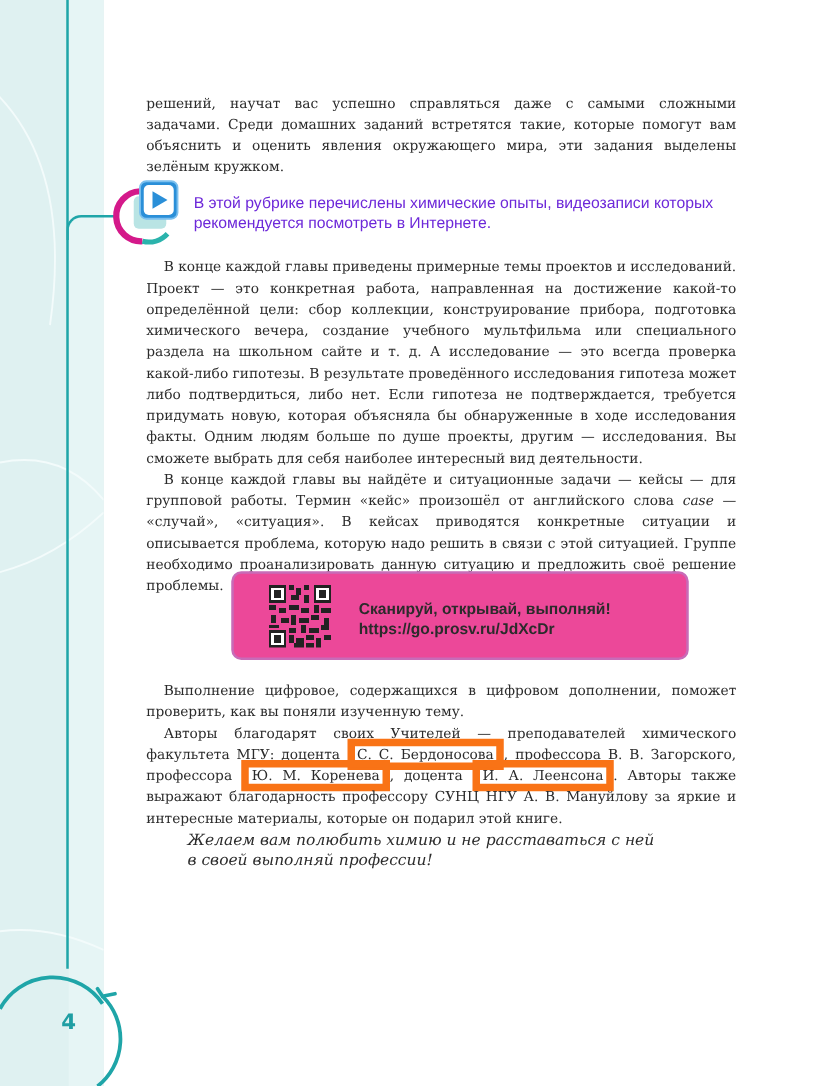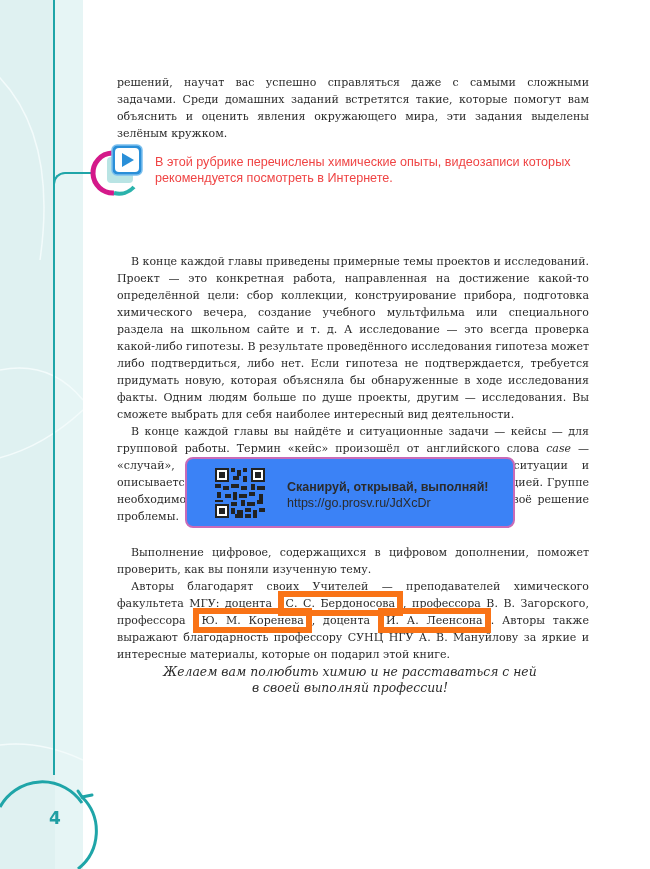--- a/index.html
+++ b/index.html
@@ -8,27 +8,27 @@
   .margin-band .inner { position:absolute; left:55px; top:0; width:28px; height:100%; background:#e6f5f5; }
   .margin-band svg.swirl { position:absolute; left:0; top:0; }
   .vline { position:absolute; left:53px; top:0; width:2px; height:775px; background:#1fa5a8; }
   .connector { position:absolute; left:53px; top:172px; width:40px; height:20px; border-top:2px solid #1fa5a8; border-left:2px solid #1fa5a8; border-top-left-radius:12px; box-sizing:border-box; }
   .page-circle { position:absolute; left:0; top:765px; }
   .page-num { position:absolute; left:40px; top:808px; width:30px; text-align:center; font-family:"DejaVu Sans", sans-serif; font-weight:bold; font-size:17px; color:#1f9ea3; }
   .text { position:absolute; left:117px; width:472px; font-size:11px; line-height:17px; text-align:justify; }
   .text p { margin:0; }
   .indent { text-indent:14px; }
   .video-icon { position:absolute; left:90px; top:143px; }
-  .video-note { position:absolute; left:155px; top:154px; width:420px; font-family:"Liberation Sans", sans-serif; font-size:12.6px; line-height:16px; color:#ef4444; }
-  .qr-box { position:absolute; left:185px; top:457px; width:330px; height:71px; border:2px solid #c86bb8; border-radius:8px; box-sizing:border-box; background:#3b82f6; }
+  .video-note { position:absolute; left:155px; top:154px; width:420px; font-family:"Liberation Sans", sans-serif; font-size:12.6px; line-height:16px; color:#6d28d9; }
+  .qr-box { position:absolute; left:185px; top:457px; width:366px; height:71px; border:2px solid #c86bb8; border-radius:8px; box-sizing:border-box; background:#ec4899; }
   .qr { position:absolute; left:28px; top:9px; }
   .qr-title { position:absolute; left:100px; top:21px; font-family:"Liberation Sans", sans-serif; font-weight:bold; font-size:12.5px; color:#2b2b2b; }
-  .qr-url { position:absolute; left:100px; top:37px; font-family:"Liberation Sans", sans-serif; font-size:12.5px; color:#2b2b2b; }
+  .qr-url { position:absolute; left:100px; top:37px; font-family:"Liberation Sans", sans-serif; font-size:12.5px; color:#2b2b2b;font-weight:bold; }
   .boxed { border:6px solid #f97316; padding:0 2px; }
-  .wish { position:absolute; left:150px; top:664px; width:400px; text-align:center; font-style:italic; font-size:12.4px; line-height:16px; }
+  .wish { position:absolute; left:150px; top:664px; width:400px; text-align:left; font-style:italic; font-size:12.4px; line-height:16px; }
   b { font-weight:normal; }
 </style>
 </head>
 <body>
 
 <div class="margin-band">
   <div class="inner"></div>
   <svg class="swirl" width="83" height="869">
     <path d="M-20 60 Q 60 120 40 260" stroke="#f3fbfb" stroke-width="1.5" fill="none"></path>
     <path d="M0 370 Q 50 360 83 400" stroke="#f3fbfb" stroke-width="1.5" fill="none"></path>
@@ -53,21 +53,21 @@
 <svg class="video-icon" width="56" height="56">
   <path d="M22 10 A 20 20 0 0 0 24 50" stroke="#d4198a" stroke-width="5" fill="none"></path>
   <path d="M24 50 A 20 20 0 0 0 44 44" stroke="#2bb3ac" stroke-width="4" fill="none"></path>
   <rect x="17" y="14" width="26" height="26" rx="4" fill="#b9e4e4"></rect>
   <rect x="22" y="2" width="30" height="30" rx="5" fill="#2a8fd8" stroke="#7cc0ee" stroke-width="1.5"></rect>
   <rect x="25" y="5" width="24" height="24" rx="4" fill="#ffffff"></rect>
   <path d="M32 10 L 44 17 L 32 24 Z" fill="#2a8fd8"></path>
 </svg>
 <div class="video-note">В этой рубрике перечислены химические опыты, видеозаписи которых рекомендуется посмотреть в Интернете.</div>
 
-<div class="text" style="top:205px;margin-top:48px;">
+<div class="text" style="top:205px;">
   <p class="indent"><span>В конце каждой главы приведены примерные темы проектов и исследований.</span><br><b>Проект</b><span> — это конкретная работа, направленная на достижение какой-то определённой цели: сбор коллекции, конструирование прибора, подготовка химического вечера, создание учебного мультфильма или специального раздела на школьном сайте и т. д. А </span><b>исследование</b><span> — это всегда проверка какой-либо гипотезы. В результате проведённого исследования гипотеза может либо подтвердиться, либо нет. Если гипотеза не подтверждается, требуется придумать новую, которая объясняла бы обнаруженные в ходе исследования факты. Одним людям больше по душе проекты, другим — исследования. Вы сможете выбрать для себя наиболее интересный вид деятельности.</span></p>
   <p class="indent"><span>В конце каждой главы вы найдёте и ситуационные задачи — </span><b>кейсы</b><span> — для групповой работы. Термин «кейс» произошёл от английского слова </span><i>case</i><span> — «случай», «ситуация». В кейсах приводятся конкретные ситуации и описывается проблема, которую надо решить в связи с этой ситуацией. Группе необходимо проанализировать данную ситуацию и предложить своё решение проблемы.</span></p>
 </div>
 
 <div class="qr-box">
   <svg class="qr" width="50" height="50" viewBox="0 0 25 25" shape-rendering="crispEdges">
     <rect x="0" y="0" width="7" height="7" fill="#222"></rect>
       <rect x="1" y="1" width="5" height="5" fill="#fff"></rect>
       <rect x="2" y="2" width="3" height="3" fill="#222"></rect>
     <rect x="18" y="0" width="7" height="7" fill="#222"></rect>

